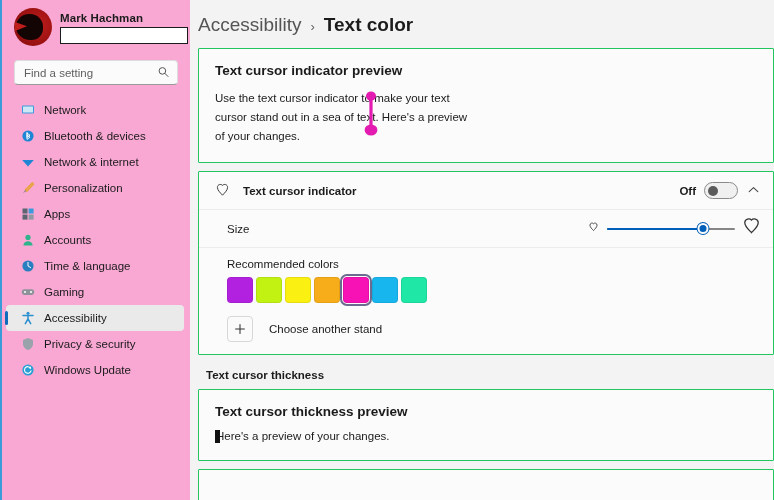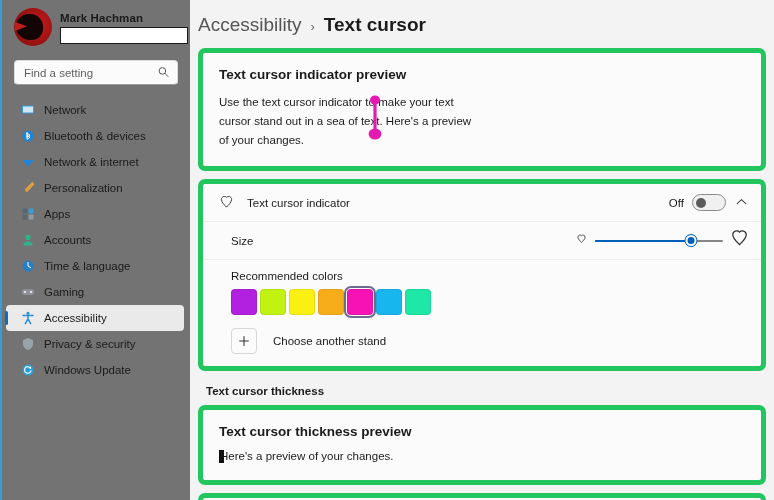--- a/index.html
+++ b/index.html
@@ -41,21 +41,21 @@
     display: flex; align-items: center; justify-content: center;
     color: #5c5c5c;
   }
 
   
   .body { flex: 1; display: flex; min-height: 0; }
 
   
   .sidebar {
     width: 188px; min-width: 188px;
-    background: #737373;
+    background: #f9a8d4;
     display: flex; flex-direction: column;
     padding-top: 2px;
   }
   .account {
     display: flex; align-items: flex-start;
     padding: 4px 0 0 12px; height: 52px;
   }
   .avatar {
     width: 38px; height: 38px; border-radius: 50%;
     background: radial-gradient(circle at 62% 45%, #c21d1d 0%, #9e1212 55%, #7d0d0d 100%);
@@ -144,23 +144,22 @@
   .bc-parent {
     font-size: 19px; color: #555; font-weight: normal;
   }
   .bc-sep { font-size: 13px; color: #666; margin: 0 9px; }
   .bc-current { font-size: 19px; color: #1b1b1b; font-weight: bold; }
 
   .scroll-area { padding: 0 0 0 8px; }
 
   .card {
     background: #fbfbfb;
-    border: 5px solid #22c55e;
-    border-radius: 7px;
-    margin-right: 8px;
+    border: 1px solid #22c55e;
+    border-radius: 1px;
   }
 
   
   .preview-card { padding: 14px 16px 16px 16px; position: relative; }
   .preview-title {
     font-size: 13.5px; font-weight: bold; color: #1b1b1b;
     margin-bottom: 11px;
   }
   .preview-body {
     font-size: 11.5px; color: #1b1b1b; line-height: 19px;
@@ -170,20 +169,21 @@
     position: absolute; left: 165px; top: 42px;
     width: 14px; height: 46px;
   }
 
   
   .group-card { margin-top: 8px; overflow: hidden; }
   .grow {
     display: flex; align-items: center;
     height: 38px; padding: 0 12px 0 14px;
     border-bottom: 1px solid #ececec;
+    font-weight: bold;
   }
   .grow:last-child { border-bottom: none; }
   .grow-icon {
     width: 18px; display: flex; align-items: center; justify-content: center;
     color: #333; flex-shrink: 0;
   }
   .grow-label {
     font-size: 11.5px; color: #1b1b1b; margin-left: 12px;
   }
   .grow-right {
@@ -433,21 +433,21 @@
         </div>
 
       </div>
     </div>
 
     <div class="main">
 
       <div class="breadcrumb">
         <span class="bc-parent">Accessibility</span>
         <span class="bc-sep">›</span>
-        <span class="bc-current">Text cursor</span>
+        <span class="bc-current">Text color</span>
       </div>
 
       <div class="scroll-area">
 
         <div class="card preview-card">
           <div class="preview-title">Text cursor indicator preview</div>
           <div class="preview-body">Use the text cursor indicator to make your text cursor stand out in a sea of text. Here's a preview of your changes.</div>
           <svg class="tci-cursor" viewBox="0 0 14 46">
             <ellipse cx="7" cy="5" rx="5" ry="4.6" fill="#e31bb0"></ellipse>
             <rect x="5.4" y="5" width="3.2" height="32" fill="#e31bb0"></rect>

